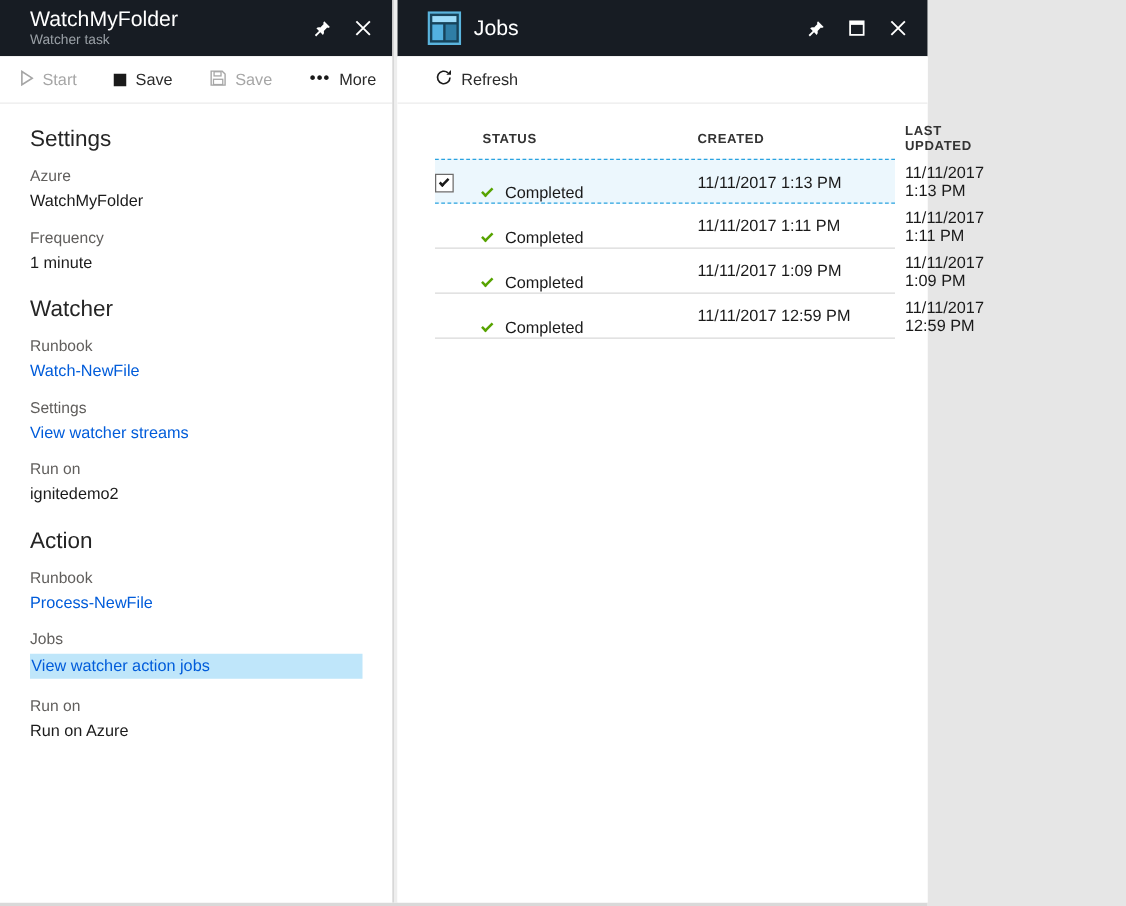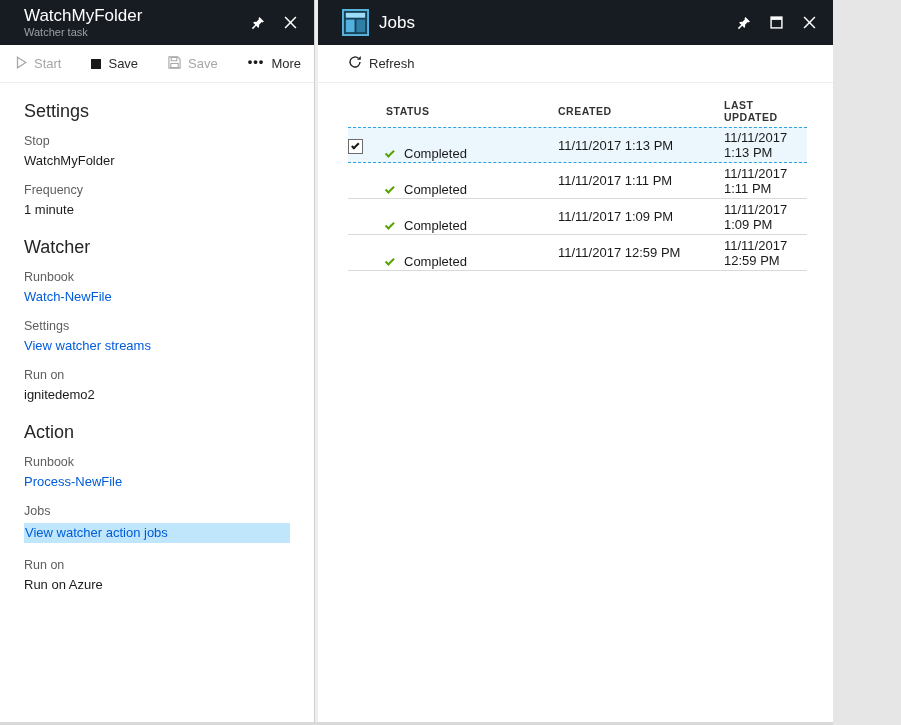--- a/index.html
+++ b/index.html
@@ -1,18 +1,18 @@
 <!DOCTYPE html>
 <html><head>
 <meta charset="utf-8">
 <style>
   * { box-sizing: border-box; margin: 0; padding: 0; }
   html, body { width: 901px; height: 725px; overflow: hidden; background: #e6e6e6; }
   body { font-family: "Liberation Sans", sans-serif; }
-  .app { display: flex; width: 833px; height: 725px; background: #fff; border-bottom: 3px solid #d9d9d9; }
+  .app { display: flex; width: 742px; height: 725px; background: #fff; border-bottom: 3px solid #d9d9d9; }
 
   
   .blade { display: flex; flex-direction: column; background: #fff; height: 100%; }
   .blade-left { width: 314px; flex: none; }
   .divider { width: 4px; flex: none; background: #eeeeee; border-left: 1px solid #cfcfcf; }
   .blade-right { flex: 1; min-width: 0; }
 
   
   .blade-header { height: 45px; flex: none; background: #171c23; display: flex; align-items: center; padding: 0 16px 0 24px; }
   .title-wrap { display: flex; flex-direction: column; line-height: 1.15; }
@@ -101,21 +101,21 @@
         <span class="dots">•••</span>
         <span>More</span>
       </button>
     </div>
 
     <div class="content">
 
       <div class="section">
         <div class="section-heading">Settings</div>
         <div class="field">
-          <div class="field-label">Stop</div>
+          <div class="field-label">Azure</div>
           <div class="field-value">WatchMyFolder</div>
         </div>
         <div class="field">
           <div class="field-label">Frequency</div>
           <div class="field-value">1 minute</div>
         </div>
       </div>
 
       <div class="section">
         <div class="section-heading">Watcher</div>

